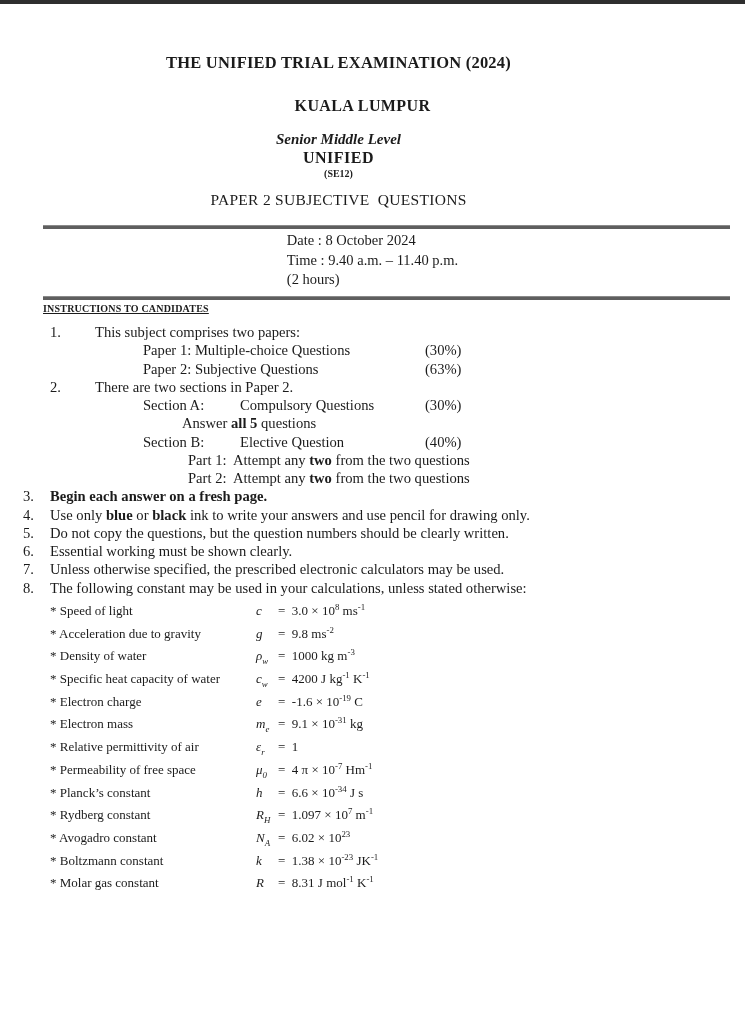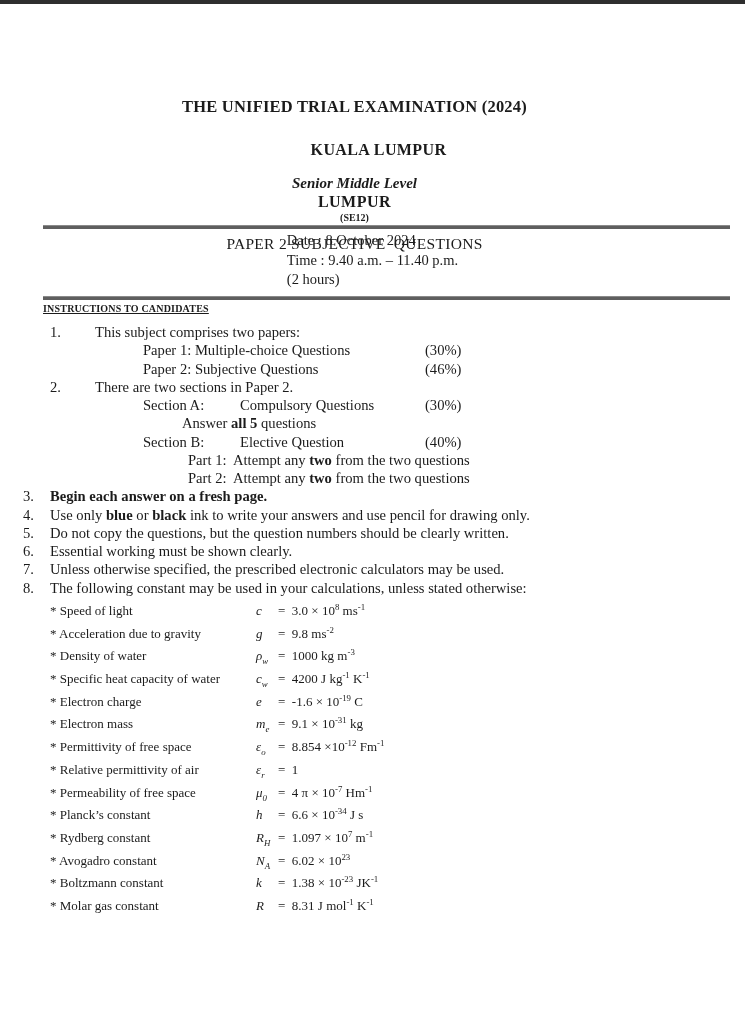--- a/index.html
+++ b/index.html
@@ -7,21 +7,21 @@
     position:relative;
     width:745px; height:1024px;
     margin:0 auto;
     background:#ffffff;
     font-family:"Liberation Serif","DejaVu Serif",serif;
     color:#1b1b1b;
     overflow:hidden;
   }
   .topbar { position:absolute; top:0; left:0; width:745px; height:4px; background:#2e2e2e; }
 
-  .centered { position:absolute; left:16px; width:677px; text-align:center;margin-top:44px; }
+  .centered { position:absolute; left:0; width:677px; text-align:center; }
   .hdr-title   { top:53px;  font-size:16.5px; font-weight:bold; letter-spacing:.2px; }
   .hdr-city    { top:97px;  font-size:16px;   font-weight:bold; letter-spacing:.4px;padding-left:24px; }
   .hdr-level   { top:131px; font-size:15px;   font-weight:bold; font-style:italic; }
   .hdr-subject { top:149px; font-size:16px;   font-weight:bold; letter-spacing:.5px; }
   .hdr-code    { top:168px; font-size:10px;   font-weight:bold; }
   .hdr-paper   { top:191px; font-size:15.5px; white-space:pre; letter-spacing:.3px; }
 
   .rule { position:absolute; left:43px; width:687px; height:3px; background:#5f5f5f; border-top:1px solid #8a8a8a; }
   .rule1 { top:225px; }
   .rule2 { top:296px; }
@@ -57,21 +57,21 @@
 </style>
 </head>
 <body>
 
 <div class="page">
   <div class="topbar"></div>
 
   <div class="centered hdr-title">THE UNIFIED TRIAL EXAMINATION (2024)</div>
   <div class="centered hdr-city">KUALA LUMPUR</div>
   <div class="centered hdr-level">Senior Middle Level</div>
-  <div class="centered hdr-subject">LUMPUR</div>
+  <div class="centered hdr-subject">UNIFIED</div>
   <div class="centered hdr-code">(SE12)</div>
   <div class="centered hdr-paper">PAPER 2 SUBJECTIVE  QUESTIONS</div>
 
   <div class="rule rule1"></div>
 
   <div class="datebox">
     <div class="inner">
       <div>Date : 8 October 2024</div>
       <div>Time : 9.40 a.m. – 11.40 p.m.</div>
       <div class="dur">(2 hours)</div>
@@ -86,21 +86,21 @@
     <div class="irow i-num1">
       <span class="n">1.</span>
       <span class="t">This subject comprises two papers:</span>
     </div>
     <div class="irow i-sub">
       <span class="t">Paper 1: Multiple-choice Questions</span>
       <span class="pct">(30%)</span>
     </div>
     <div class="irow i-sub">
       <span class="t">Paper 2: Subjective Questions</span>
-      <span class="pct">(46%)</span>
+      <span class="pct">(63%)</span>
     </div>
     <div class="irow i-num1">
       <span class="n">2.</span>
       <span class="t">There are two sections in Paper 2.</span>
     </div>
     <div class="irow i-sub2">
       <span class="lab">Section A:</span>
       <span class="t">Compulsory Questions</span>
       <span class="pct">(30%)</span>
     </div>
@@ -169,25 +169,20 @@
       <span class="lab">* Electron charge</span>
       <span class="sym">e</span>
       <span class="val">=&nbsp; -1.6 × 10<sup>-19</sup> C</span>
     </div>
     <div class="crow">
       <span class="lab">* Electron mass</span>
       <span class="sym">m<sub>e</sub></span>
       <span class="val">=&nbsp; 9.1 × 10<sup>-31</sup> kg</span>
     </div>
     <div class="crow">
-      <span class="lab">* Permittivity of free space</span>
-      <span class="sym">ε<sub>o</sub></span>
-      <span class="val">=&nbsp; 8.854 ×10<sup>-12</sup> Fm<sup>-1</sup></span>
-    </div>
-    <div class="crow">
       <span class="lab">* Relative permittivity of air</span>
       <span class="sym">ε<sub>r</sub></span>
       <span class="val">=&nbsp; 1</span>
     </div>
     <div class="crow">
       <span class="lab">* Permeability of free space</span>
       <span class="sym">μ<sub>0</sub></span>
       <span class="val">=&nbsp; 4 π × 10<sup>-7</sup> Hm<sup>-1</sup></span>
     </div>
     <div class="crow">

